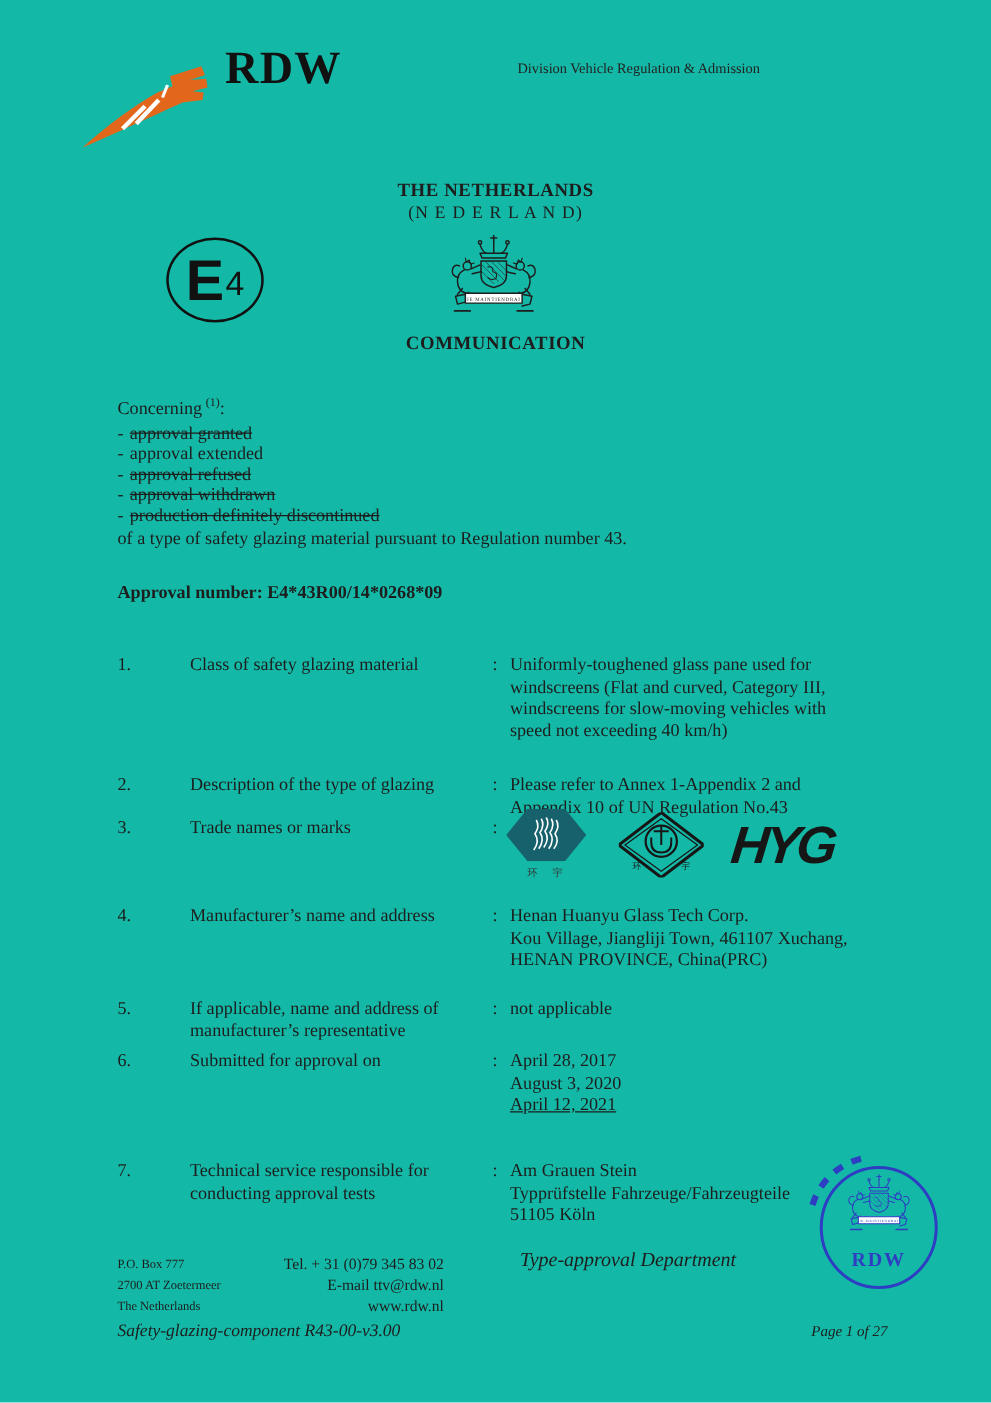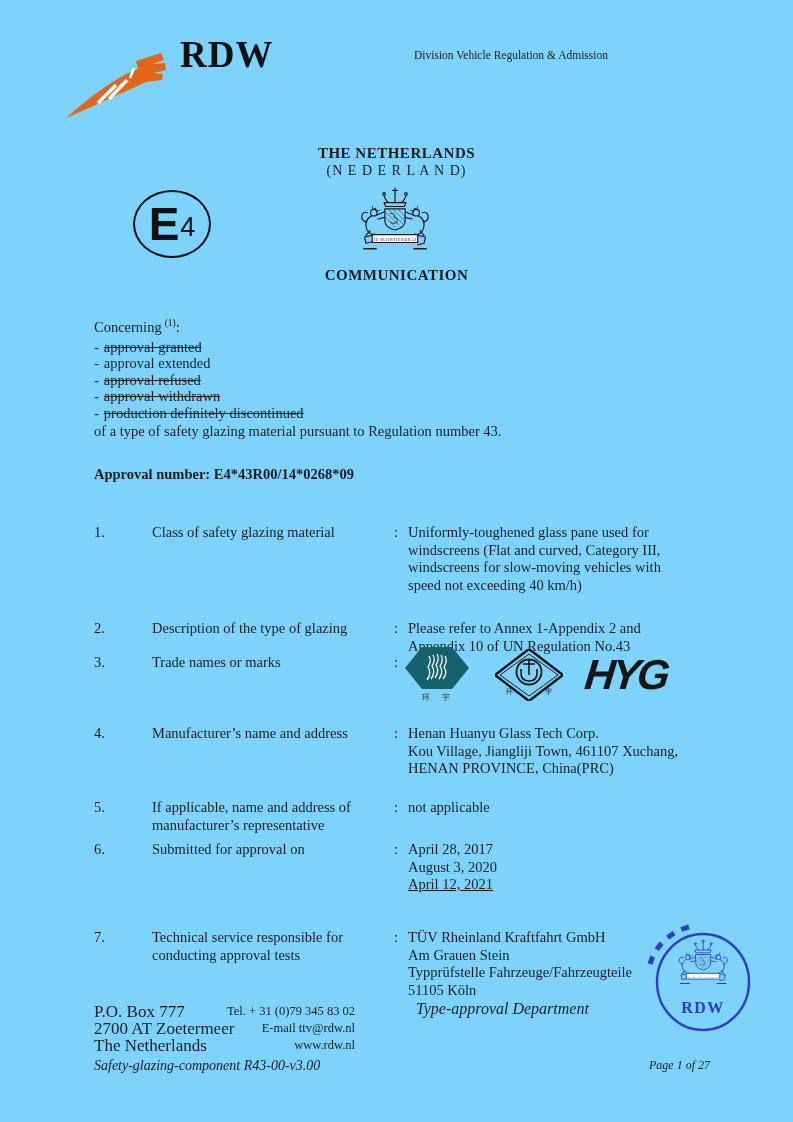--- a/index.html
+++ b/index.html
@@ -1,17 +1,17 @@
 <!DOCTYPE html>
 <html style="--logo_orange: #e2671b; --hexagon_teal: #16616b; --stamp_blue: #2e3ec2; --text_black: #1d1d1d;"><head>
 <meta charset="utf-8">
 <style>
   html,body{margin:0;padding:0;background:#ffffff;}
   .page{
-    position:relative;width:793px;height:1122px;background:#7dd3fc;
+    position:relative;width:793px;height:1122px;background:#14b8a6;
     font-family:"Liberation Serif",serif;color:#1d1d1d;overflow:hidden;
   }
   .t{position:absolute;white-space:nowrap;}
   .center{left:0;width:793px;text-align:center;}
   
   .rdw-wordmark{left:180px;top:33px;font-size:37px;font-weight:600;letter-spacing:1px;color:#111;}
   .division{left:360px;top:49px;width:248px;text-align:right;font-size:11.5px;color:#222;}
   
   .country{top:145px;font-size:15px;font-weight:bold;letter-spacing:.5px;}
   .country-native{top:163px;font-size:14px;letter-spacing:1px;}
@@ -39,21 +39,21 @@
   .item-value{position:absolute;left:408px;top:0;width:290px;}
   .item-value div{white-space:nowrap;}
   .u{text-decoration:underline;}
   
   .logos{position:absolute;left:405px;top:647px;display:flex;align-items:center;}
   .logo-hex{width:64px;margin-right:26px;text-align:center;}
   .hex-caption{font-size:8px;letter-spacing:12px;padding-left:10px;color:#333;line-height:10px;}
   .hyg{font-family:"Liberation Sans",sans-serif;font-style:italic;font-weight:700;
        font-size:42px;letter-spacing:-3px;transform:skewX(-6deg);color:#161616;line-height:1;margin-left:22px;}
   
-  .f-address{left:94px;top:1003px;font-size:17px;line-height:17px;}
+  .f-address{left:94px;top:1003px;font-size:10px;line-height:17px;}
   .f-contact{left:227px;top:1003px;font-size:12.5px;line-height:17px;text-align:right;}
   .f-dept{left:416px;top:1000px;font-size:16px;font-style:italic;}
   .f-ref{left:94px;top:1058px;font-size:14px;font-style:italic;}
   .f-page{left:560px;top:1058px;width:150px;text-align:right;font-size:12px;font-style:italic;}
   svg{position:absolute;}
 </style>
 </head>
 <body>
 
 <div class="page">
@@ -211,21 +211,20 @@
   </div>
 
   <div class="item" style="top:929px">
     <div class="item-no">7.</div>
     <div class="item-label">
       <div>Technical service responsible for</div>
       <div>conducting approval tests</div>
     </div>
     <div class="item-colon">:</div>
     <div class="item-value">
-      <div>TÜV Rheinland Kraftfahrt GmbH</div>
       <div>Am Grauen Stein</div>
       <div>Typprüfstelle Fahrzeuge/Fahrzeugteile</div>
       <div>51105 Köln</div>
     </div>
   </div>
 
   <svg style="left:645px;top:924px;color:var(--stamp_blue,#2e3ec2)" width="114" height="114" viewBox="0 0 114 114">
     <path d="M5,40 A54,54 0 0 1 44,3" fill="none" stroke="currentColor" stroke-width="5" stroke-dasharray="8 8"></path>
     <ellipse cx="58" cy="58" rx="46" ry="48" fill="none" stroke="currentColor" stroke-width="2.4"></ellipse>
     <use href="#coa" transform="translate(24,14) scale(0.57)"></use>

